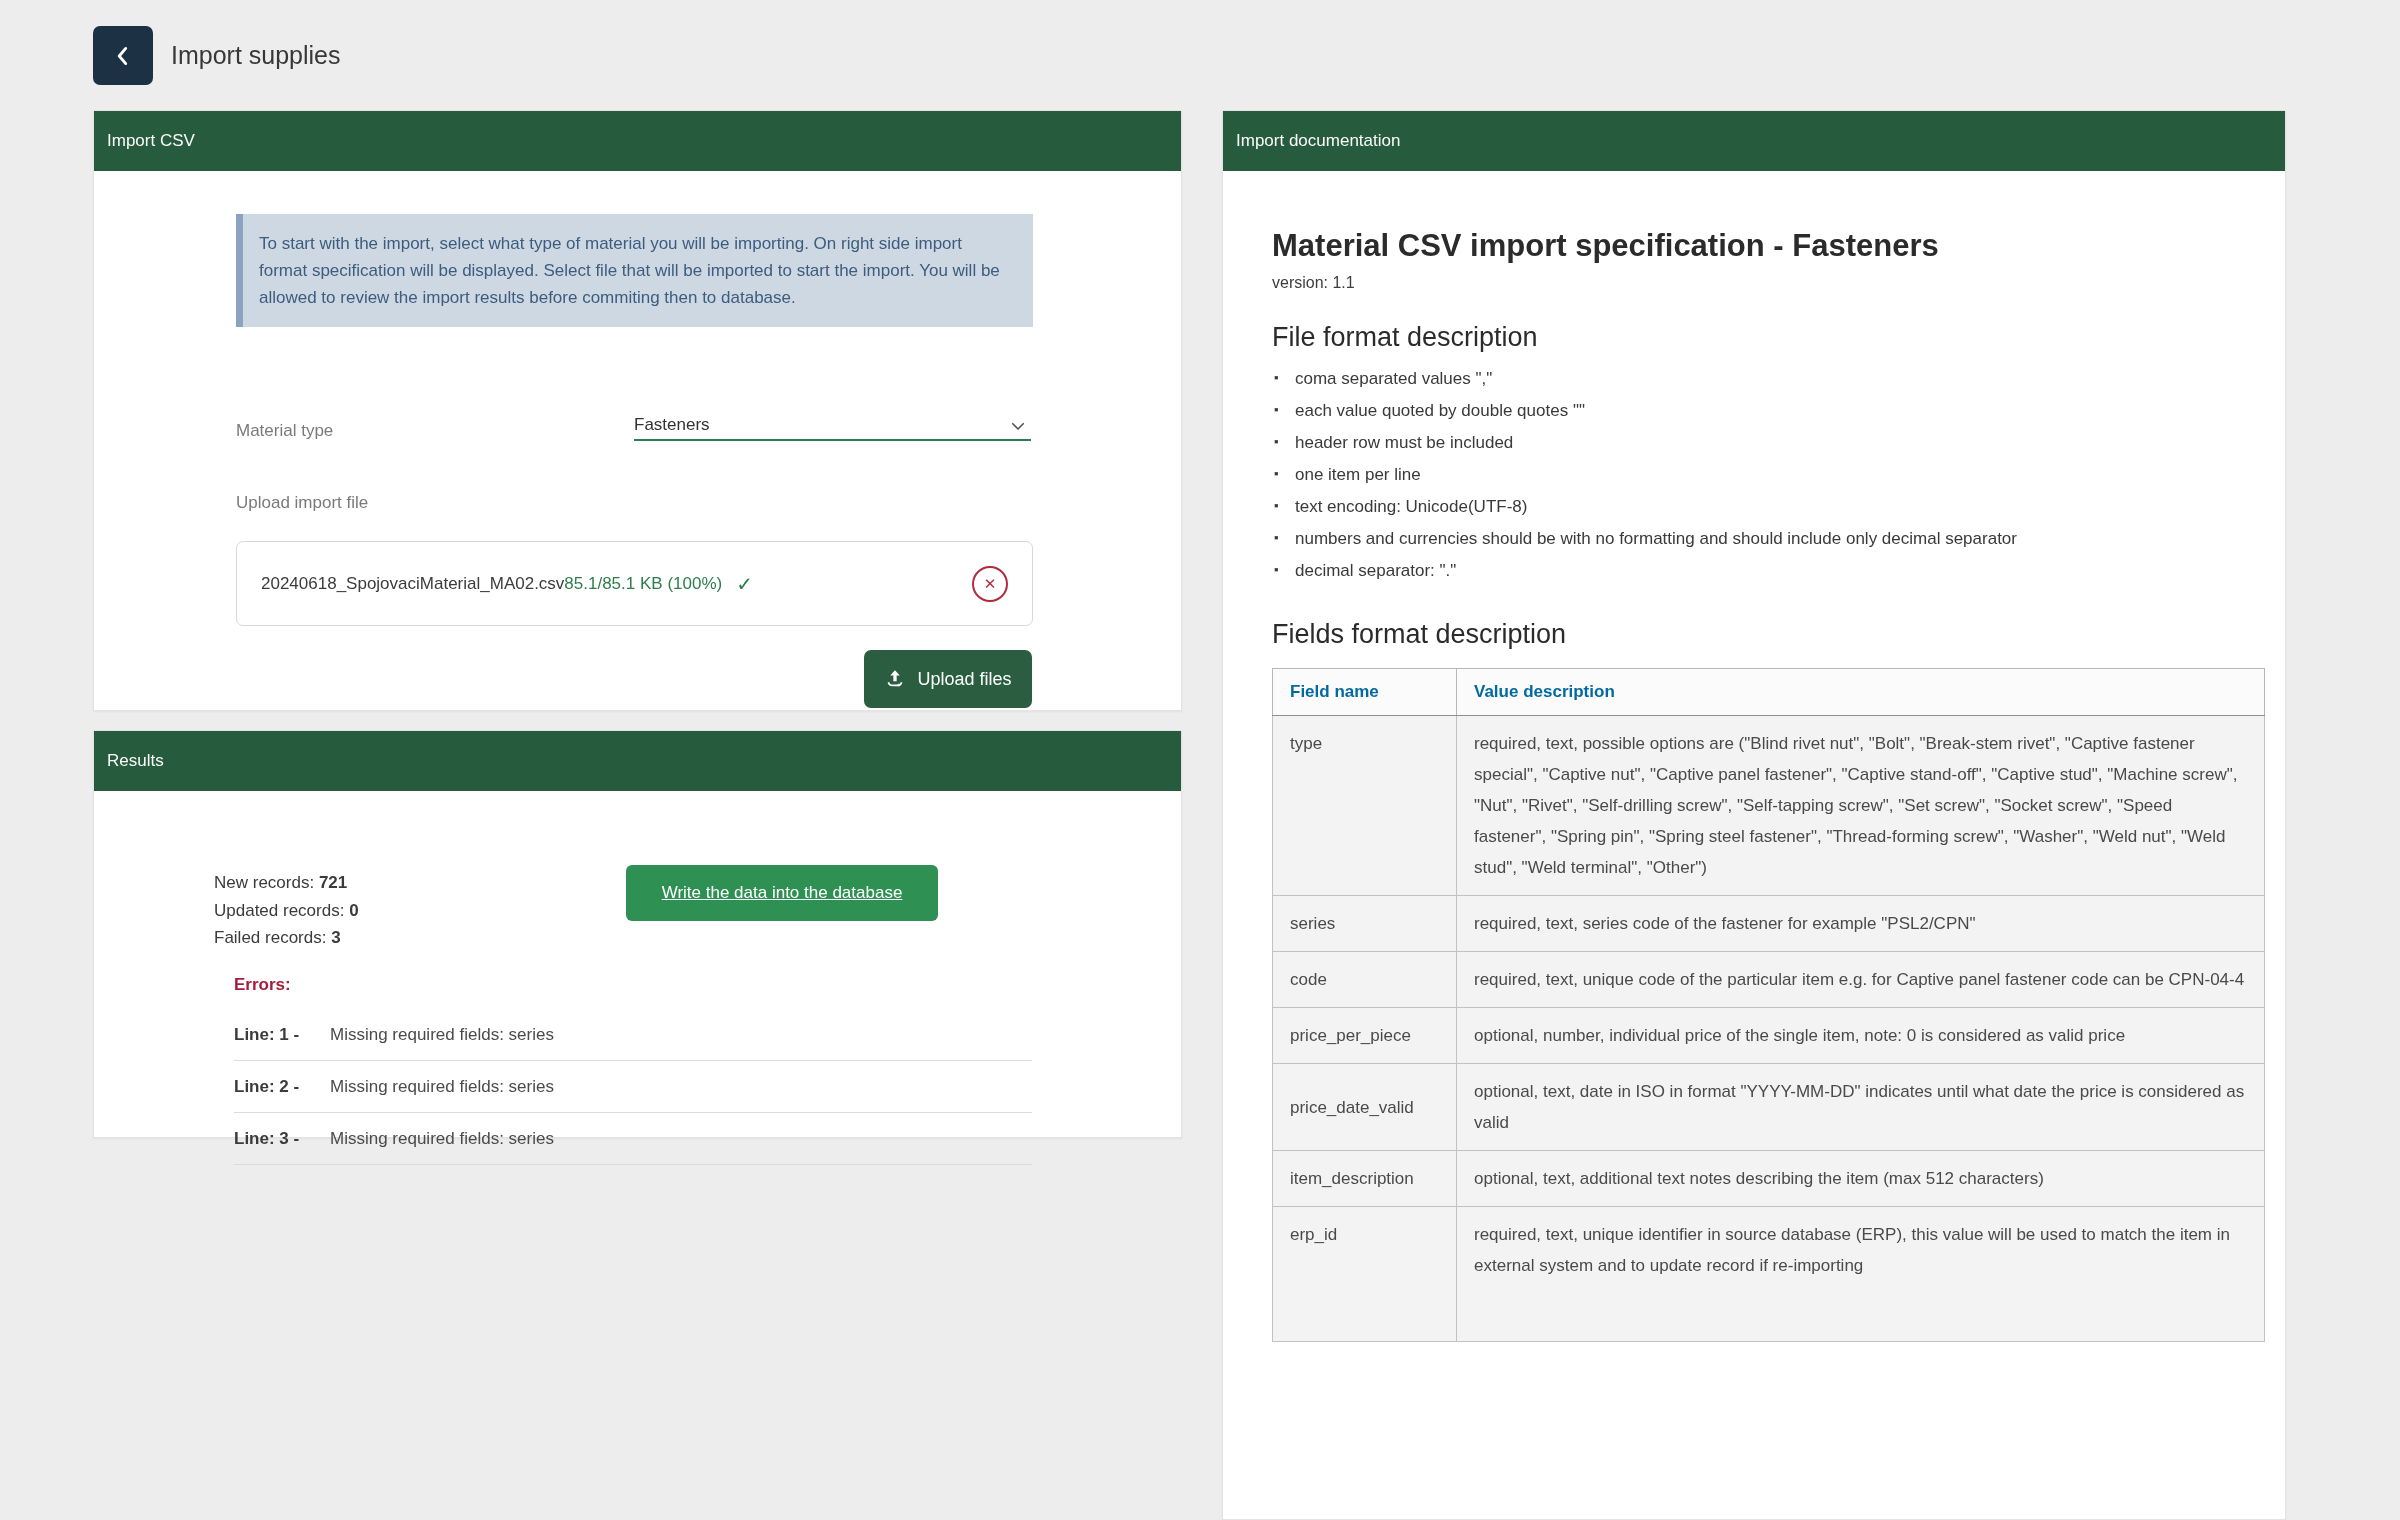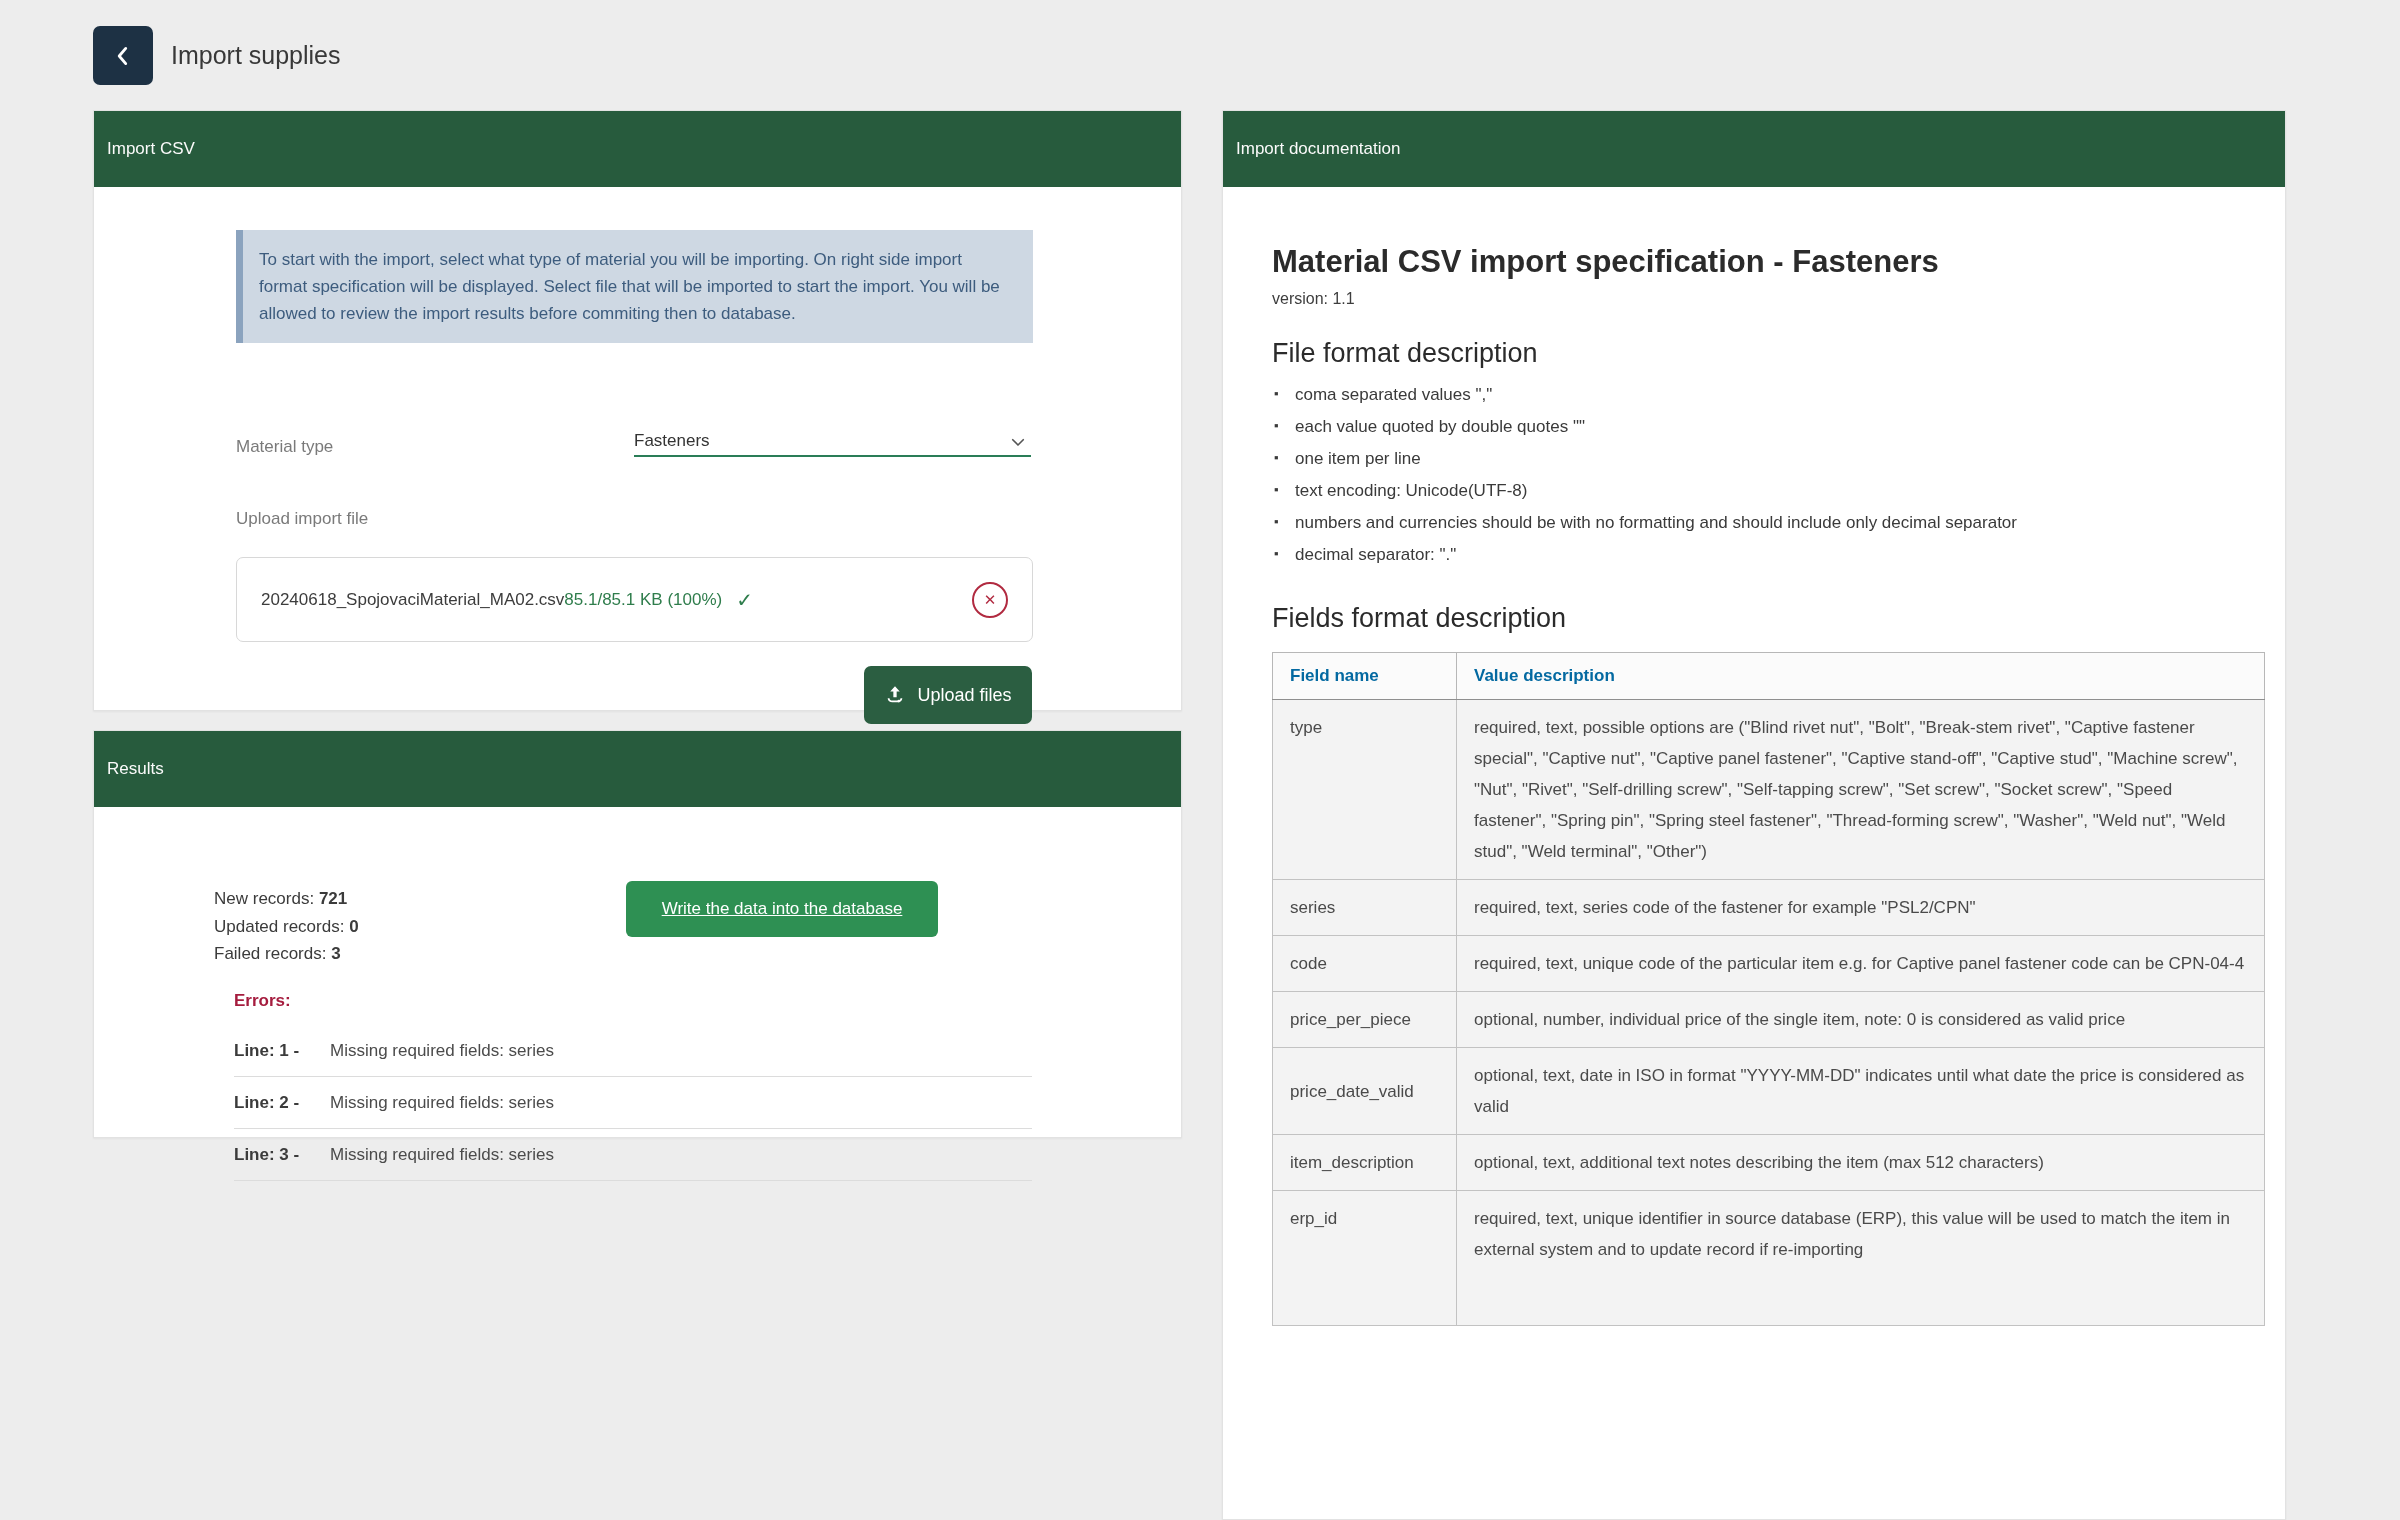--- a/index.html
+++ b/index.html
@@ -16,21 +16,21 @@
     display:flex;align-items:center;justify-content:center;cursor:pointer;padding:0;
   }
   .page-title{font-size:25px;color:#383838;}
   
   .panel{
     position:absolute;background:#ffffff;border:1px solid #e2e2e2;
     box-sizing:border-box;box-shadow:0 1px 2px rgba(0,0,0,0.05);
   }
   .panel-header{
     height:44px;background:#275b3d;color:#fbfbfb;font-size:17px;
-    display:flex;align-items:center;padding:16px 13px;
+    display:flex;align-items:center;padding:8px 13px;
   }
   .panel-csv{left:93px;top:110px;width:1089px;height:601px;}
   .panel-results{left:93px;top:730px;width:1089px;height:408px;}
   .panel-doc{left:1222px;top:110px;width:1064px;height:1410px;}
   .panel-body{position:relative;width:100%;height:calc(100% - 44px);}
   
   .info-note{
     position:absolute;left:142px;top:43px;width:797px;box-sizing:border-box;
     background:#ced8e3;border-left:7px solid #8ba3be;
     padding:16px 26px 16px 16px;font-size:17px;line-height:27px;color:#3d5c7e;
@@ -188,20 +188,21 @@
 
 <div class="panel panel-doc">
   <div class="panel-header">Import documentation</div>
   <div class="doc-content">
     <h1 class="doc-title">Material CSV import specification - Fasteners</h1>
     <div class="doc-version">version: 1.1</div>
     <h2 class="doc-h2 h2-file">File format description</h2>
     <ul class="format-list">
         <li>coma separated values ","</li>
         <li>each value quoted by double quotes ""</li>
+        <li>header row must be included</li>
         <li>one item per line</li>
         <li>text encoding: Unicode(UTF-8)</li>
         <li>numbers and currencies should be with no formatting and should include only decimal separator</li>
         <li>decimal separator: "."</li>
       </ul>
     <h2 class="doc-h2 h2-fields">Fields format description</h2>
     <table class="fields-table">
       <thead>
           <tr>
             <th class="col-field">Field name</th>

